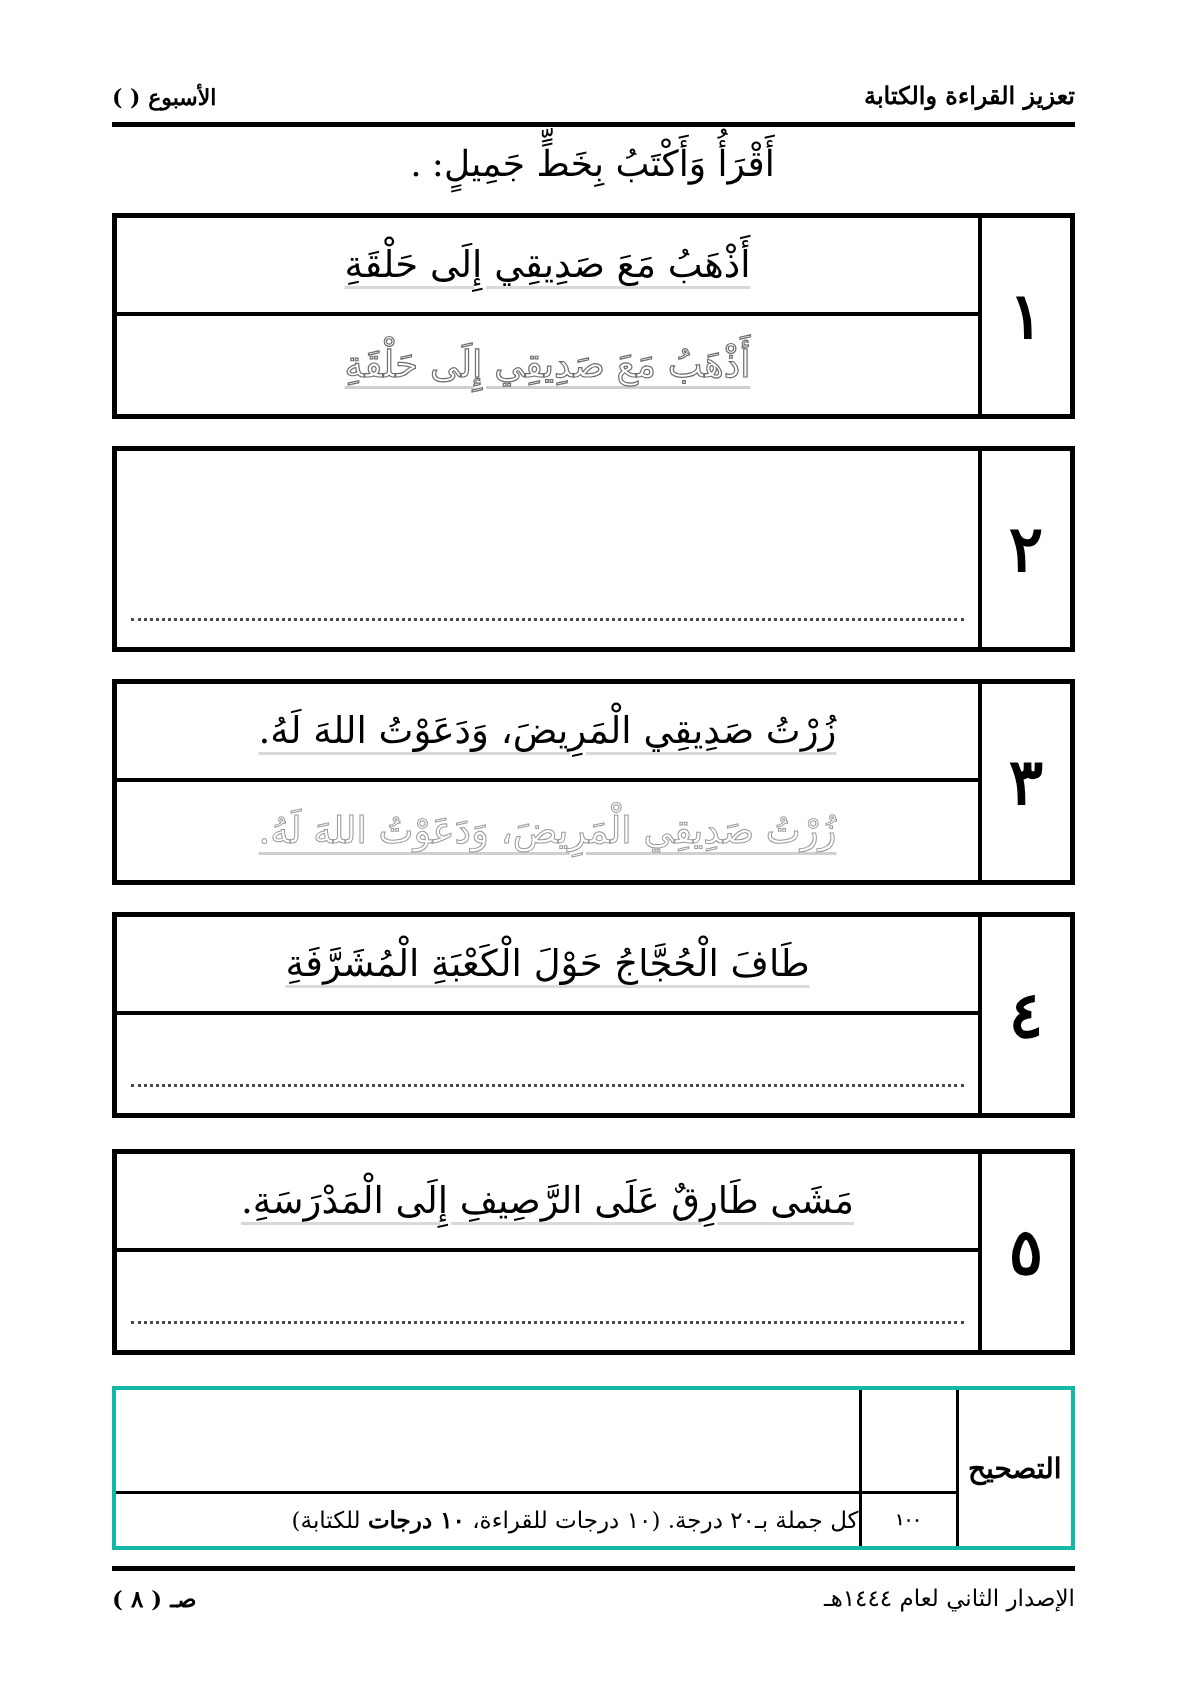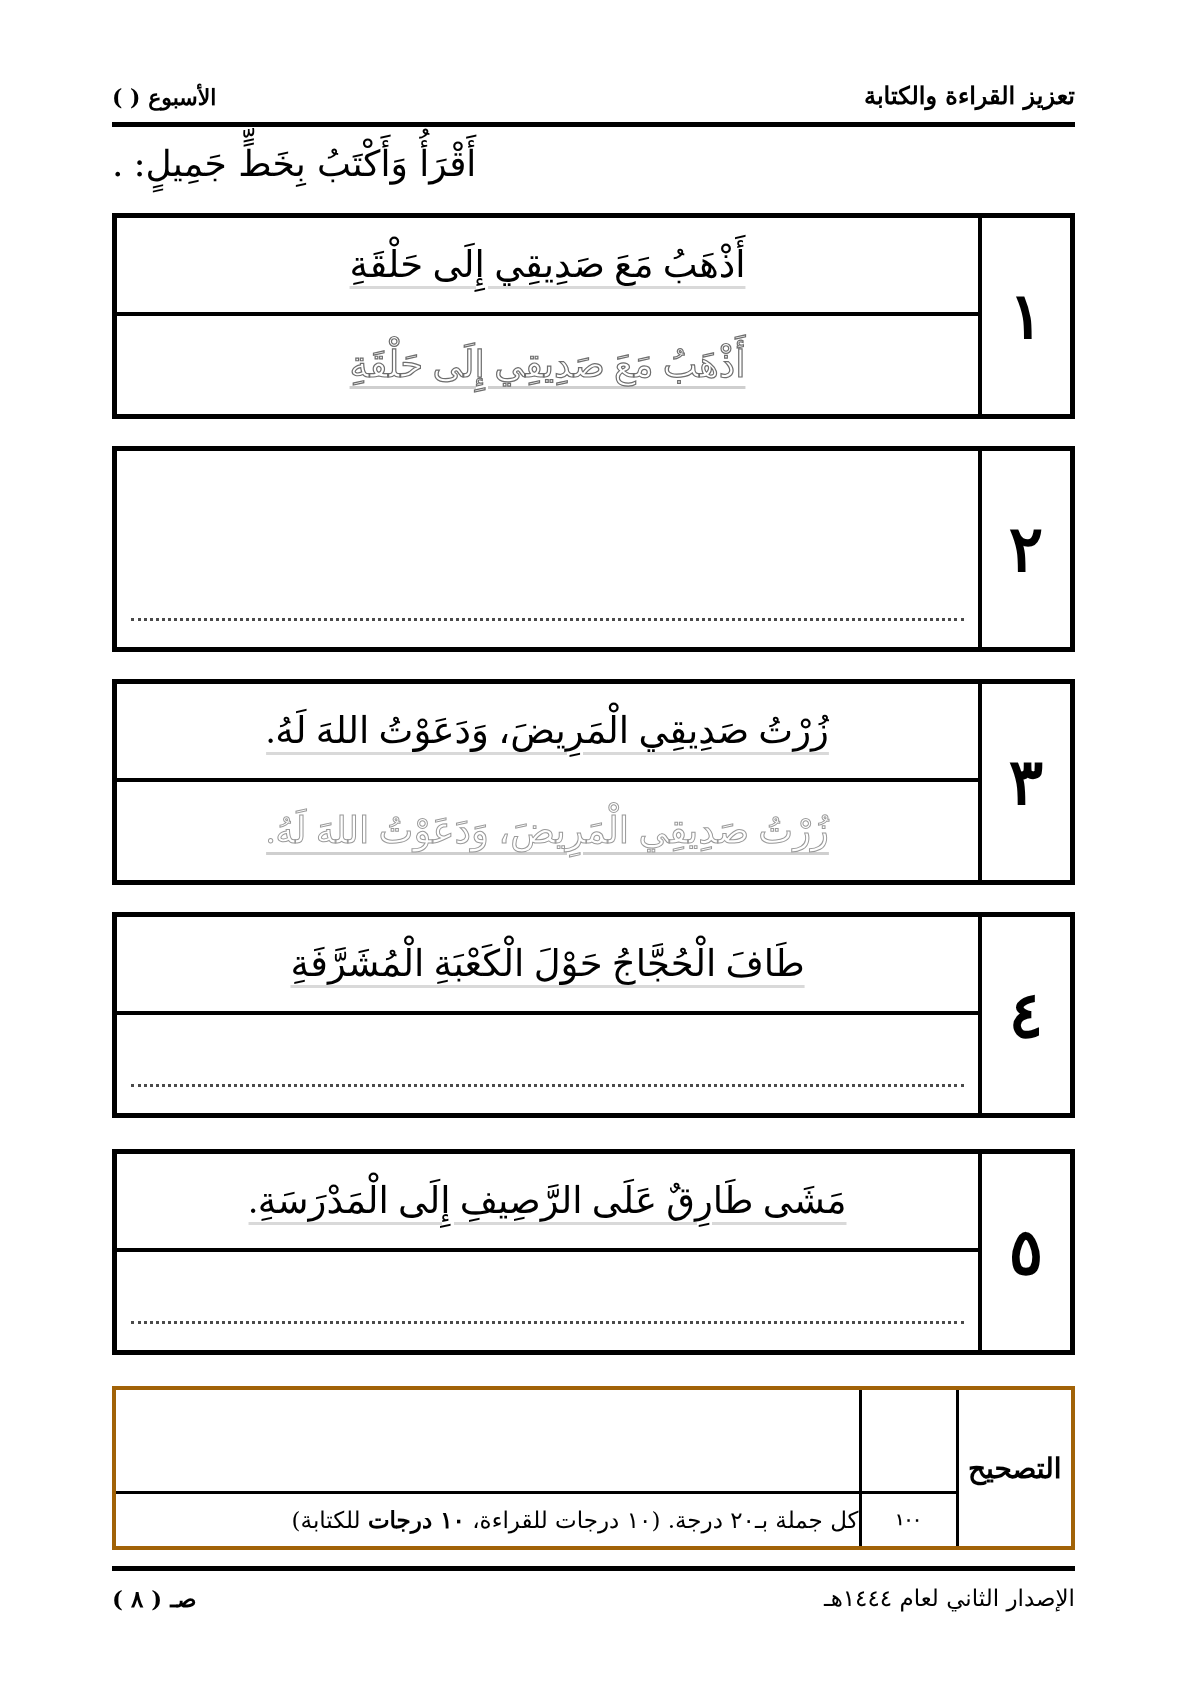--- a/index.html
+++ b/index.html
@@ -11,32 +11,32 @@
   }
   .page { width:1190px; height:1682px; padding:64px 115px 0 112px; position:relative; }
 
   
   .hdr { display:flex; justify-content:space-between; align-items:flex-end; height:46px; }
   .hdr-right { font-size:24px; font-weight:bold; }
   .hdr-left  { font-size:22px; font-weight:bold;text-align:center; }
   .rule { border:0; border-top:5px solid #000; margin-top:12px; }
 
   
-  .instr { text-align:left; font-size:36px; margin:10px 2px 22px 0; line-height:1.5; }
+  .instr { text-align:center; font-size:36px; margin:10px 2px 22px 0; line-height:1.5; }
   .instr .marker { display:inline-block; margin-inline-start:10px; }
 
   
   .qbox { height:206px; border:5px solid #000; display:flex; margin-bottom:27px; background:#fff; }
   .qbox.gap-lg { margin-bottom:31px; }
   .num {
     width:92px; border-left:4px solid #000; flex:0 0 92px;
     display:flex; align-items:center; justify-content:center;
     font-size:64px; font-weight:bold; line-height:1;
   }
-  .rows { flex:1 1 auto; display:flex; flex-direction:column; min-width:0;font-family:Liberation Serif, serif; }
+  .rows { flex:1 1 auto; display:flex; flex-direction:column; min-width:0; }
   .row { flex:1 1 50%; display:flex; align-items:center; justify-content:center; position:relative; }
   .row.top { border-bottom:4px solid #000; }
   .sentence {
     font-size:37px; line-height:1.6; white-space:nowrap;
     text-decoration:underline; text-decoration-color:#d9d9d9;
     text-decoration-thickness:3px; text-underline-offset:9px;
   }
   .trace {
     color:transparent; -webkit-text-stroke:1.2px #6e6e6e;
     text-decoration-color:#cfcfcf;
@@ -49,21 +49,21 @@
     position:absolute; left:14px; right:14px; bottom:26px; height:0;
     border-bottom:3px dotted #4a4a4a;
   }
 
   
   .grade {
     width:100%; border-collapse:collapse; margin-top:25px;
     table-layout:fixed;
   }
   .grade td { border:3px solid #000; }
-  .grade { border:4px solid #a16207; }
+  .grade { border:4px solid #14b8a6; }
   .g-label { width:116px; text-align:center; font-size:28px; font-weight:bold; }
   .g-score { width:97px; text-align:center; font-size:16px; font-weight:bold; }
   .g-note  { text-align:right; font-size:23px; }
   .g-note b { font-weight:bold; }
   .r1 td { height:104px; }
   .r2 td { height:56px; }
 
   
   .f-rule { border:0; border-top:5px solid #000; margin-top:16px; }
   .ftr { display:flex; justify-content:space-between; align-items:flex-start; margin-top:14px; }

